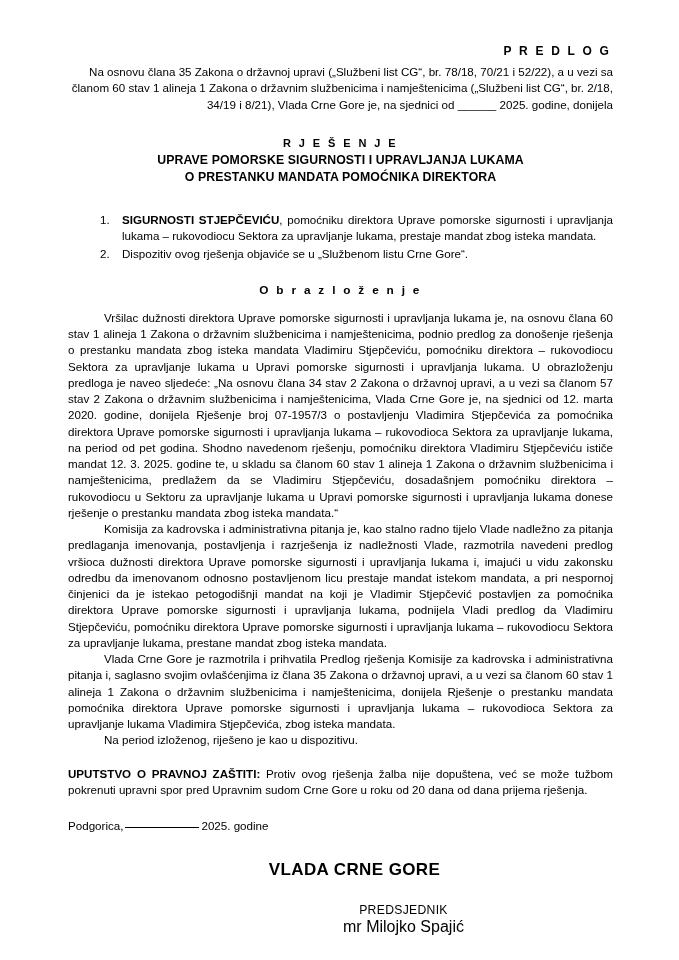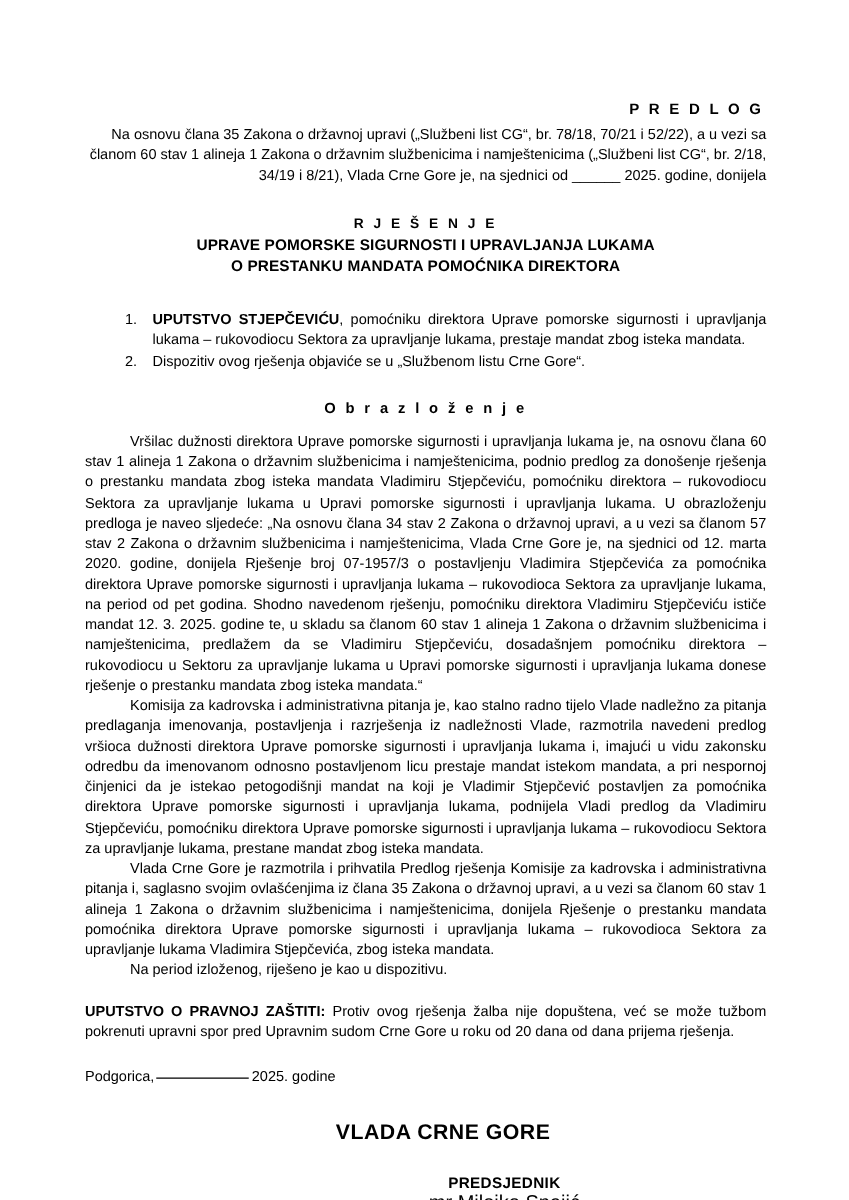--- a/index.html
+++ b/index.html
@@ -15,21 +15,20 @@
     color: #000000;
     overflow: hidden;
   }
   .page {
     position: relative;
     width: 679px;
     height: 742px;
     box-sizing: border-box;
     padding: 44px 66px 0 68px;
     background: #ffffff;
-    margin-top: 36px;
   }
   b, .bold { font-weight: bold; }
 
   
   .predlog {
     text-align: right;
     font-size: 12px;
     font-weight: bold;
     letter-spacing: 2.2px;
     margin: 0 0 6px 0;
@@ -134,21 +133,21 @@
     letter-spacing: 0.4px;
     padding-left: 28px;
   }
   .signature {
     margin-top: 22px;
     text-align: center;
     padding-left: 126px;
   }
   .signature .role {
     font-size: 12.2px;
-    font-weight: bold;
+    font-weight: normal;
     letter-spacing: 0.3px;
     line-height: 16px;
   }
   .signature .person {
     font-size: 16px;
     line-height: 16px;
     margin-top: 1px;
   }
 </style>
 </head>
@@ -162,21 +161,21 @@
   </div>
 
   <div class="title-block">
     <div class="title-main">R J E Š E N J E</div>
     <div class="title-sub">UPRAVE POMORSKE SIGURNOSTI I UPRAVLJANJA LUKAMA</div>
     <div class="title-sub">O PRESTANKU MANDATA POMOĆNIKA DIREKTORA</div>
   </div>
 
   <ol class="dispositive">
     <li>
-      <b>UPUTSTVO STJEPČEVIĆU</b><span>, pomoćniku direktora Uprave pomorske sigurnosti i upravljanja lukama – rukovodiocu Sektora za upravljanje lukama, prestaje mandat zbog isteka mandata.</span>
+      <b>SIGURNOSTI STJEPČEVIĆU</b><span>, pomoćniku direktora Uprave pomorske sigurnosti i upravljanja lukama – rukovodiocu Sektora za upravljanje lukama, prestaje mandat zbog isteka mandata.</span>
     </li>
     <li>
       <span>Dispozitiv ovog rješenja objaviće se u „Službenom listu Crne Gore“.</span>
     </li>
   </ol>
 
   <div class="obrazlozenje">O b r a z l o ž e n j e</div>
 
   <div class="explanation">
     <p>Vršilac dužnosti direktora Uprave pomorske sigurnosti i upravljanja lukama je, na osnovu člana 60 stav 1 alineja 1 Zakona o državnim službenicima i namještenicima, podnio predlog za donošenje rješenja o prestanku mandata zbog isteka mandata Vladimiru Stjepčeviću, pomoćniku direktora – rukovodiocu Sektora za upravljanje lukama u Upravi pomorske sigurnosti i upravljanja lukama. U obrazloženju predloga je naveo sljedeće: „Na osnovu člana 34 stav 2 Zakona o državnoj upravi, a u vezi sa članom 57 stav 2 Zakona o državnim službenicima i namještenicima, Vlada Crne Gore je, na sjednici od 12. marta 2020. godine, donijela Rješenje broj 07-1957/3 o postavljenju Vladimira Stjepčevića za pomoćnika direktora Uprave pomorske sigurnosti i upravljanja lukama – rukovodioca Sektora za upravljanje lukama, na period od pet godina. Shodno navedenom rješenju, pomoćniku direktora Vladimiru Stjepčeviću ističe mandat 12. 3. 2025. godine te, u skladu sa članom 60 stav 1 alineja 1 Zakona o državnim službenicima i namještenicima, predlažem da se Vladimiru Stjepčeviću, dosadašnjem pomoćniku direktora – rukovodiocu u Sektoru za upravljanje lukama u Upravi pomorske sigurnosti i upravljanja lukama donese rješenje o prestanku mandata zbog isteka mandata.“</p>

